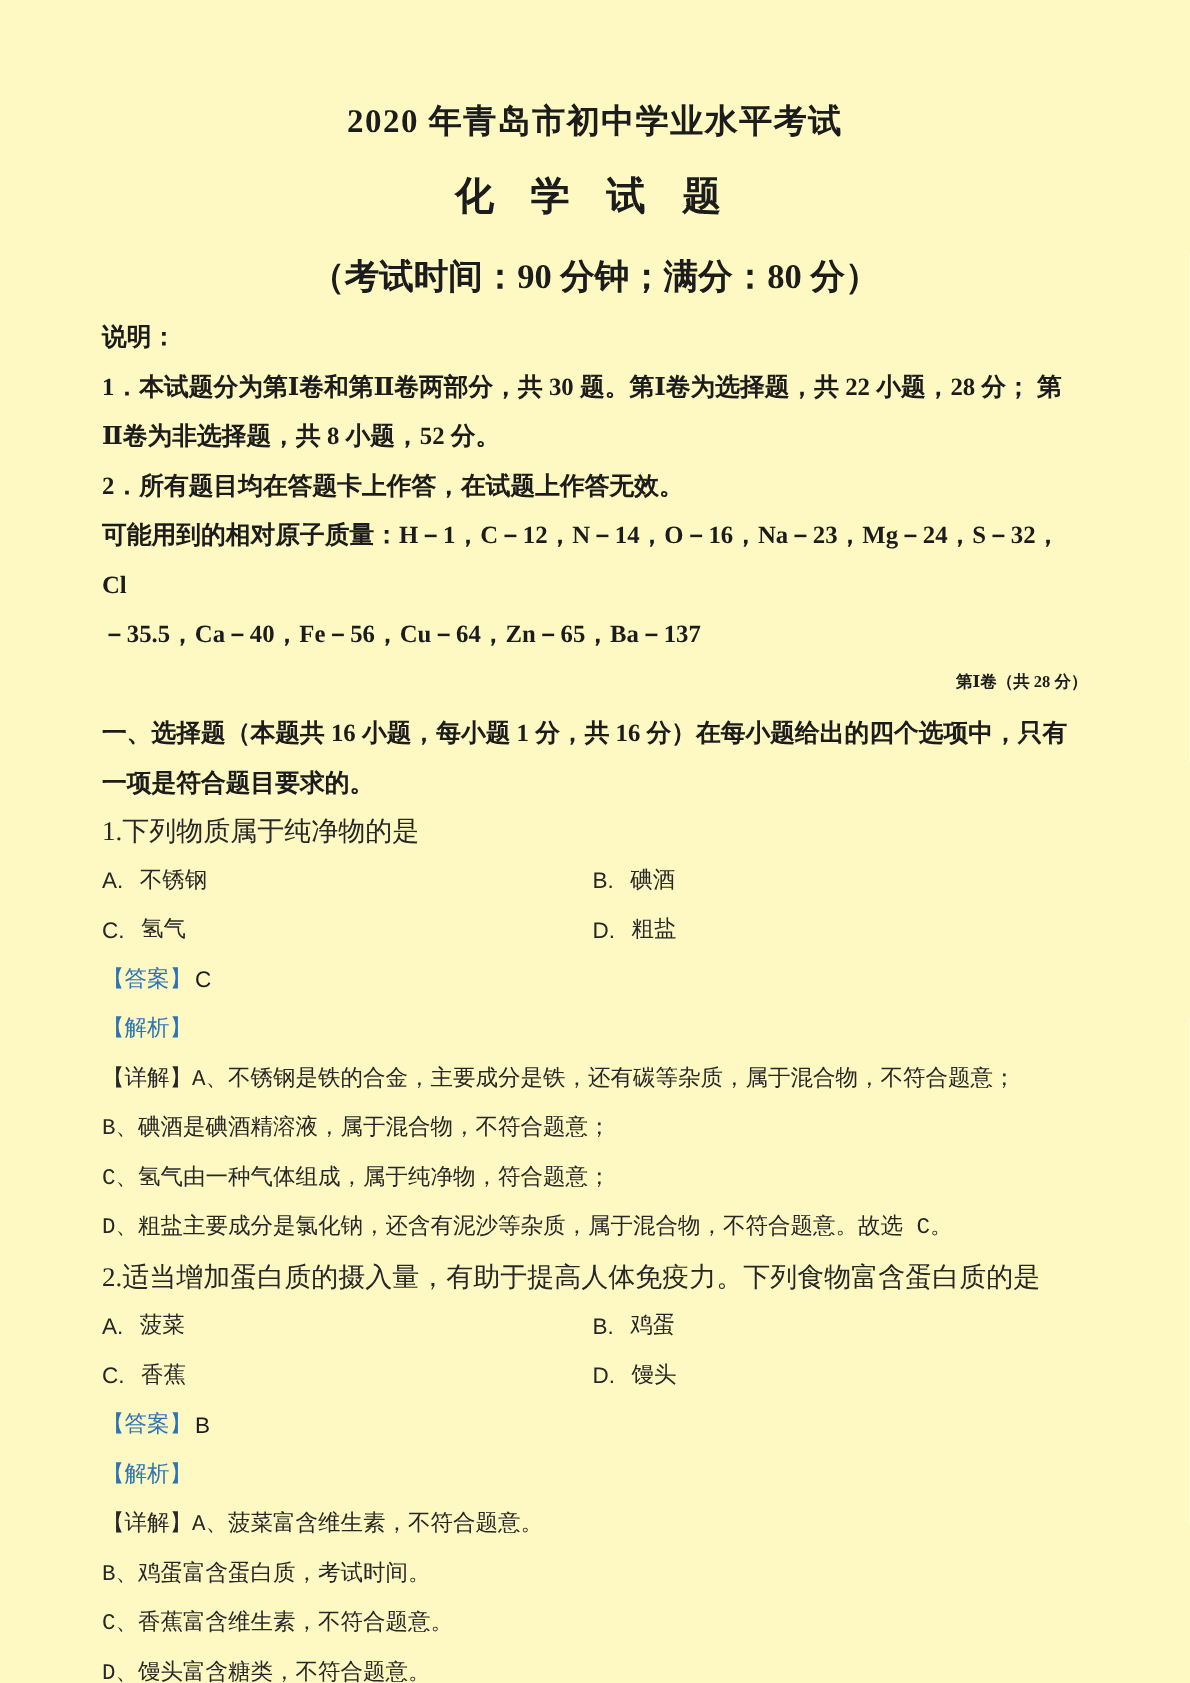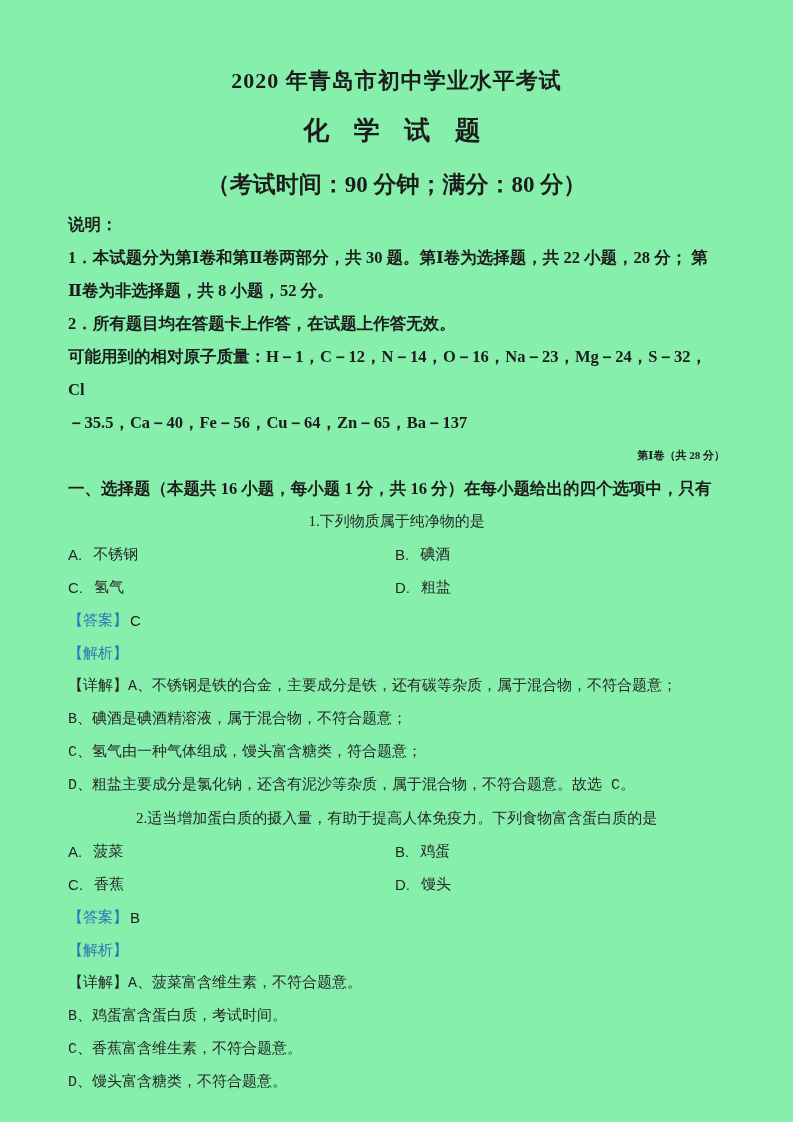--- a/index.html
+++ b/index.html
@@ -2,21 +2,21 @@
 <html><head>
 <meta charset="utf-8">
 <style>
   html, body { margin: 0; padding: 0; }
   body { background: #ffffff; }
   .page {
     position: relative;
     width: 793px;
     height: 1122px;
     margin: 0 auto;
-    background: #86efac;
+    background: #fef9c3;
     font-family: "Liberation Serif", "DejaVu Serif", serif;
     color: #1c1c1c;
     overflow: hidden;
     box-sizing: border-box;
     padding: 66px 68px 0 68px;
   }
   .center { text-align: center; }
   .doc-title {
     font-size: 22px;
     font-weight: bold;
@@ -44,26 +44,25 @@
   }
   .instr-first { margin-top: 11px; }
   .section-head {
     font-size: 11px;
     font-weight: bold;
     line-height: 33px;
     margin: 0;
     text-align: right;
   }
   .q-stem {
-    font-size: 15px;
+    font-size: 18px;
     font-weight: normal;
     line-height: 33px;
     margin: 0;
     color: #272727;
-    text-align: center;
   }
   .opt-row {
     display: flex;
     line-height: 33px;
     font-size: 15px;
     color: #272727;
   }
   .opt {
     display: flex;
   }
@@ -107,20 +106,21 @@
 
   <p class="instr instr-first">说明：</p>
   <p class="instr">1．本试题分为第Ⅰ卷和第Ⅱ卷两部分，共 30 题。第Ⅰ卷为选择题，共 22 小题，28 分； 第</p>
   <p class="instr">Ⅱ卷为非选择题，共 8 小题，52 分。</p>
   <p class="instr">2．所有题目均在答题卡上作答，在试题上作答无效。</p>
   <p class="instr">可能用到的相对原子质量：H－1，C－12，N－14，O－16，Na－23，Mg－24，S－32， Cl</p>
   <p class="instr">－35.5，Ca－40，Fe－56，Cu－64，Zn－65，Ba－137</p>
 
   <p class="section-head">第Ⅰ卷（共 28 分）</p>
   <p class="instr">一、选择题（本题共 16 小题，每小题 1 分，共 16 分）在每小题给出的四个选项中，只有</p>
+  <p class="instr">一项是符合题目要求的。</p>
 
   <p class="q-stem">1.下列物质属于纯净物的是</p>
   <div class="opt-row">
     <div class="opt opt-a">
       <span class="opt-label">A.</span>
       <span>不锈钢</span>
     </div>
     <div class="opt">
       <span class="opt-label">B.</span>
       <span>碘酒</span>
@@ -138,21 +138,21 @@
   </div>
   <div class="ans-line">
     <span class="bracket-label">【答案】</span>
     <span class="ans-letter">C</span>
   </div>
   <div class="ans-line">
     <span class="bracket-label">【解析】</span>
   </div>
   <p class="detail-line">【详解】A、不锈钢是铁的合金，主要成分是铁，还有碳等杂质，属于混合物，不符合题意；</p>
   <p class="detail-line">B、碘酒是碘酒精溶液，属于混合物，不符合题意；</p>
-  <p class="detail-line">C、氢气由一种气体组成，馒头富含糖类，符合题意；</p>
+  <p class="detail-line">C、氢气由一种气体组成，属于纯净物，符合题意；</p>
   <p class="detail-line">D、粗盐主要成分是氯化钠，还含有泥沙等杂质，属于混合物，不符合题意。故选 C。</p>
 
   <p class="q-stem">2.适当增加蛋白质的摄入量，有助于提高人体免疫力。下列食物富含蛋白质的是</p>
   <div class="opt-row">
     <div class="opt opt-a">
       <span class="opt-label">A.</span>
       <span>菠菜</span>
     </div>
     <div class="opt">
       <span class="opt-label">B.</span>

